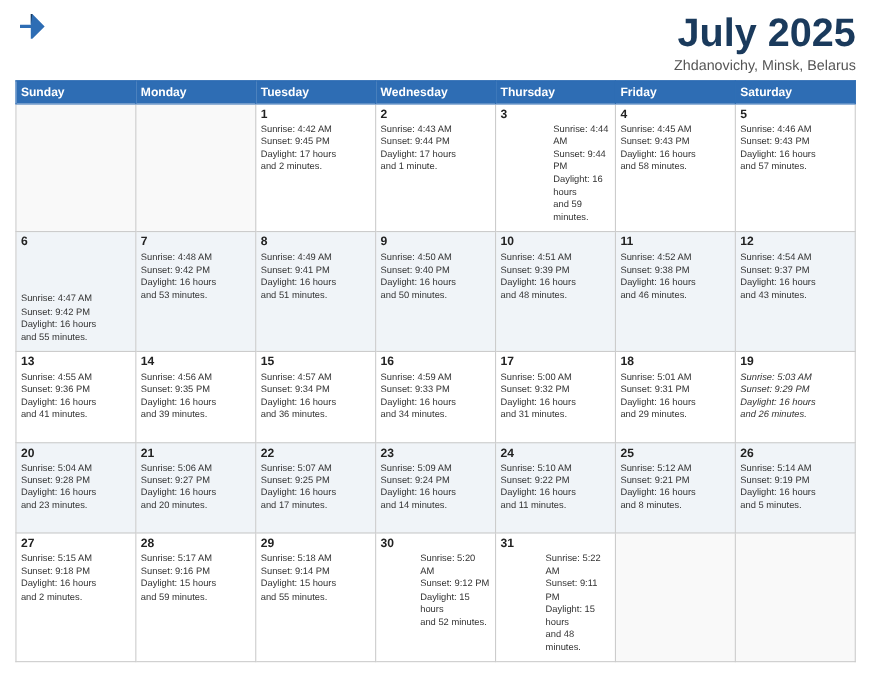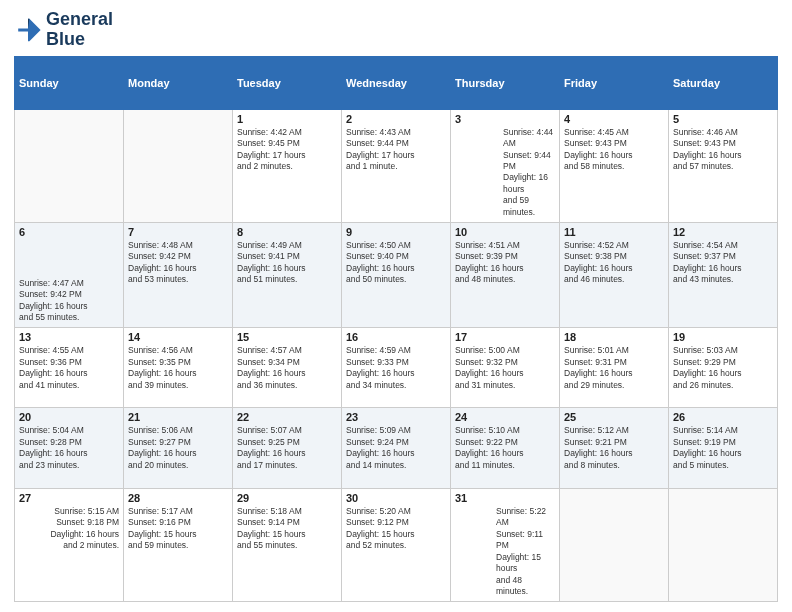--- a/index.html
+++ b/index.html
@@ -60,21 +60,21 @@
       border: 1px solid #ccc;
       border-collapse: collapse;
       width: 100%;
       table-layout: fixed;
     }
     .calendar th {
       background: #2e6db4;
       color: #fff;
       font-size: 11px;
       font-weight: bold;
-      padding: 20px 4px;
+      padding: 4px 4px;
       text-align: left;
       border: 1px solid #2e6db4;
     }
     .calendar td {
       border: 1px solid #ccc;
       vertical-align: top;
       padding: 3px 4px;
       font-size: 9px;
       color: #333;
       height: 80px;
@@ -104,24 +104,24 @@
 </head>
 <body>
 
 <div class="page">
   <div class="header">
     <div class="logo">
       <svg class="logo-icon" viewBox="0 0 40 40">
         <polygon points="22,4 38,20 22,36 20,36 20,22 6,22 6,18 20,18 20,4" fill="#2e6db4"></polygon>
         <polygon points="20,4 22,4 20,18" fill="#1a3a5c"></polygon>
       </svg>
-      <div class="logo-text">
-        <span>General</span>
-        <span>Blue</span>
-      </div>
+    </div>
+    <div class="title-area">
+      <div class="month-title">July 2025</div>
+      <div class="location">Zhdanovichy, Minsk, Belarus</div>
     </div>
   </div>
 
   <table class="calendar">
     <thead>
       <tr>
       <th>Sunday</th>
           <th>Monday</th>
           <th>Tuesday</th>
           <th>Wednesday</th>
@@ -259,21 +259,21 @@
           </td>
           <td>
             <span class="day-num">18</span>
             <div class="day-info" style="white-space: pre-line;">Sunrise: 5:01 AM
 Sunset: 9:31 PM
 Daylight: 16 hours
 and 29 minutes.</div>
           </td>
           <td>
             <span class="day-num">19</span>
-            <div class="day-info" style="white-space: pre-line;">Sunrise: 5:03 AM
+            <div class="day-info" style="white-space: pre-line; font-style: italic;">Sunrise: 5:03 AM
 Sunset: 9:29 PM
 Daylight: 16 hours
 and 26 minutes.</div>
           </td>
         </tr>
         <tr class="row-alt">
           <td>
             <span class="day-num">20</span>
             <div class="day-info" style="white-space: pre-line;">Sunrise: 5:04 AM
 Sunset: 9:28 PM
@@ -319,42 +319,42 @@
             <span class="day-num">26</span>
             <div class="day-info" style="white-space: pre-line;">Sunrise: 5:14 AM
 Sunset: 9:19 PM
 Daylight: 16 hours
 and 5 minutes.</div>
           </td>
         </tr>
         <tr>
           <td>
             <span class="day-num">27</span>
-            <div class="day-info" style="white-space: pre-line; text-align: right;">Sunrise: 5:15 AM
+            <div class="day-info" style="white-space: pre-line;">Sunrise: 5:15 AM
 Sunset: 9:18 PM
 Daylight: 16 hours
 and 2 minutes.</div>
           </td>
           <td>
             <span class="day-num">28</span>
             <div class="day-info" style="white-space: pre-line;">Sunrise: 5:17 AM
 Sunset: 9:16 PM
 Daylight: 15 hours
 and 59 minutes.</div>
           </td>
           <td>
             <span class="day-num">29</span>
             <div class="day-info" style="white-space: pre-line;">Sunrise: 5:18 AM
 Sunset: 9:14 PM
 Daylight: 15 hours
 and 55 minutes.</div>
           </td>
           <td>
             <span class="day-num">30</span>
-            <div class="day-info" style="white-space: pre-line;">Sunrise: 5:20 AM
+            <div class="day-info" style="white-space: pre-line; margin-left: 36px;">Sunrise: 5:20 AM
 Sunset: 9:12 PM
 Daylight: 15 hours
 and 52 minutes.</div>
           </td>
           <td>
             <span class="day-num">31</span>
             <div class="day-info" style="white-space: pre-line; margin-left: 41px;">Sunrise: 5:22 AM
 Sunset: 9:11 PM
 Daylight: 15 hours
 and 48 minutes.</div>

